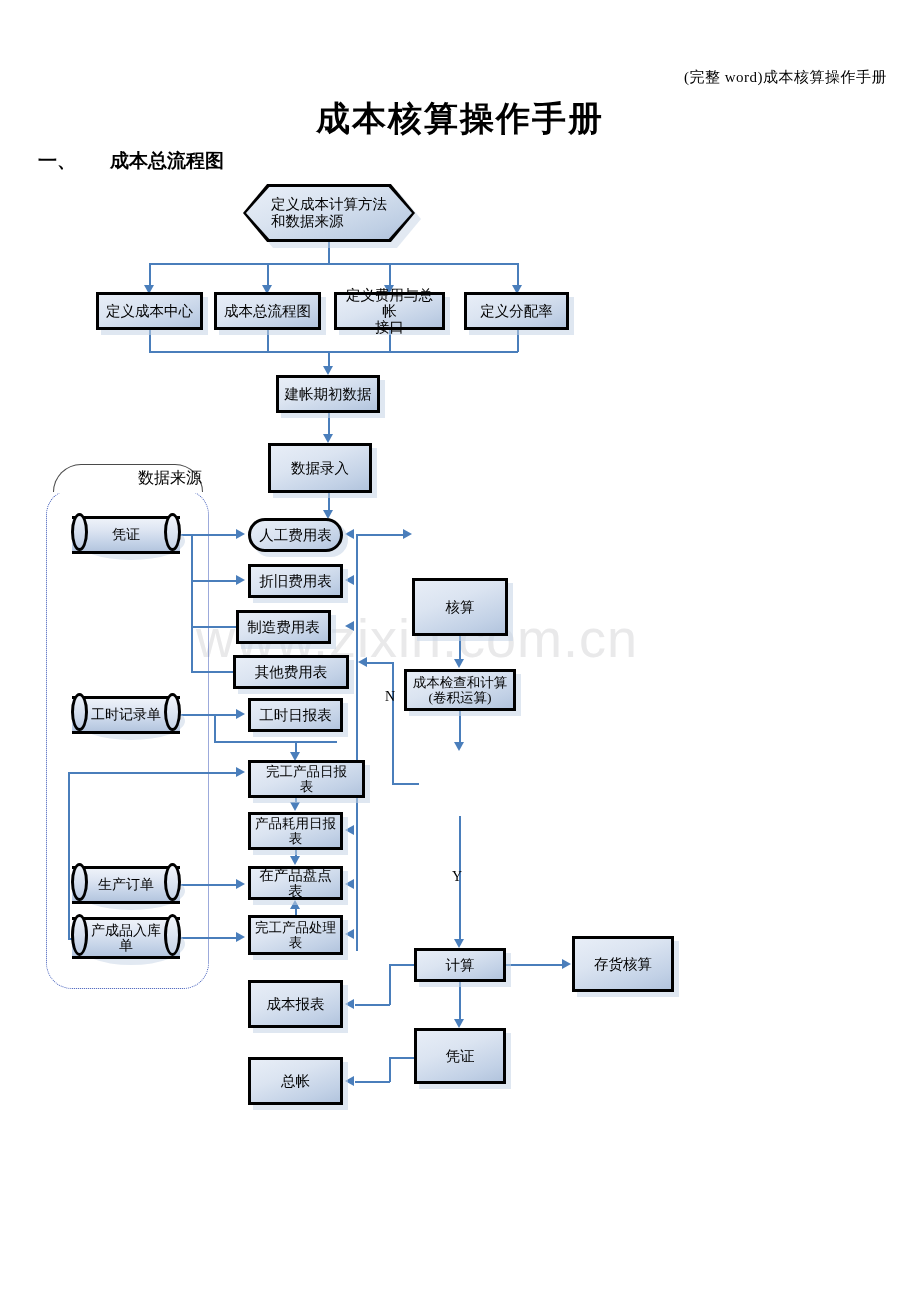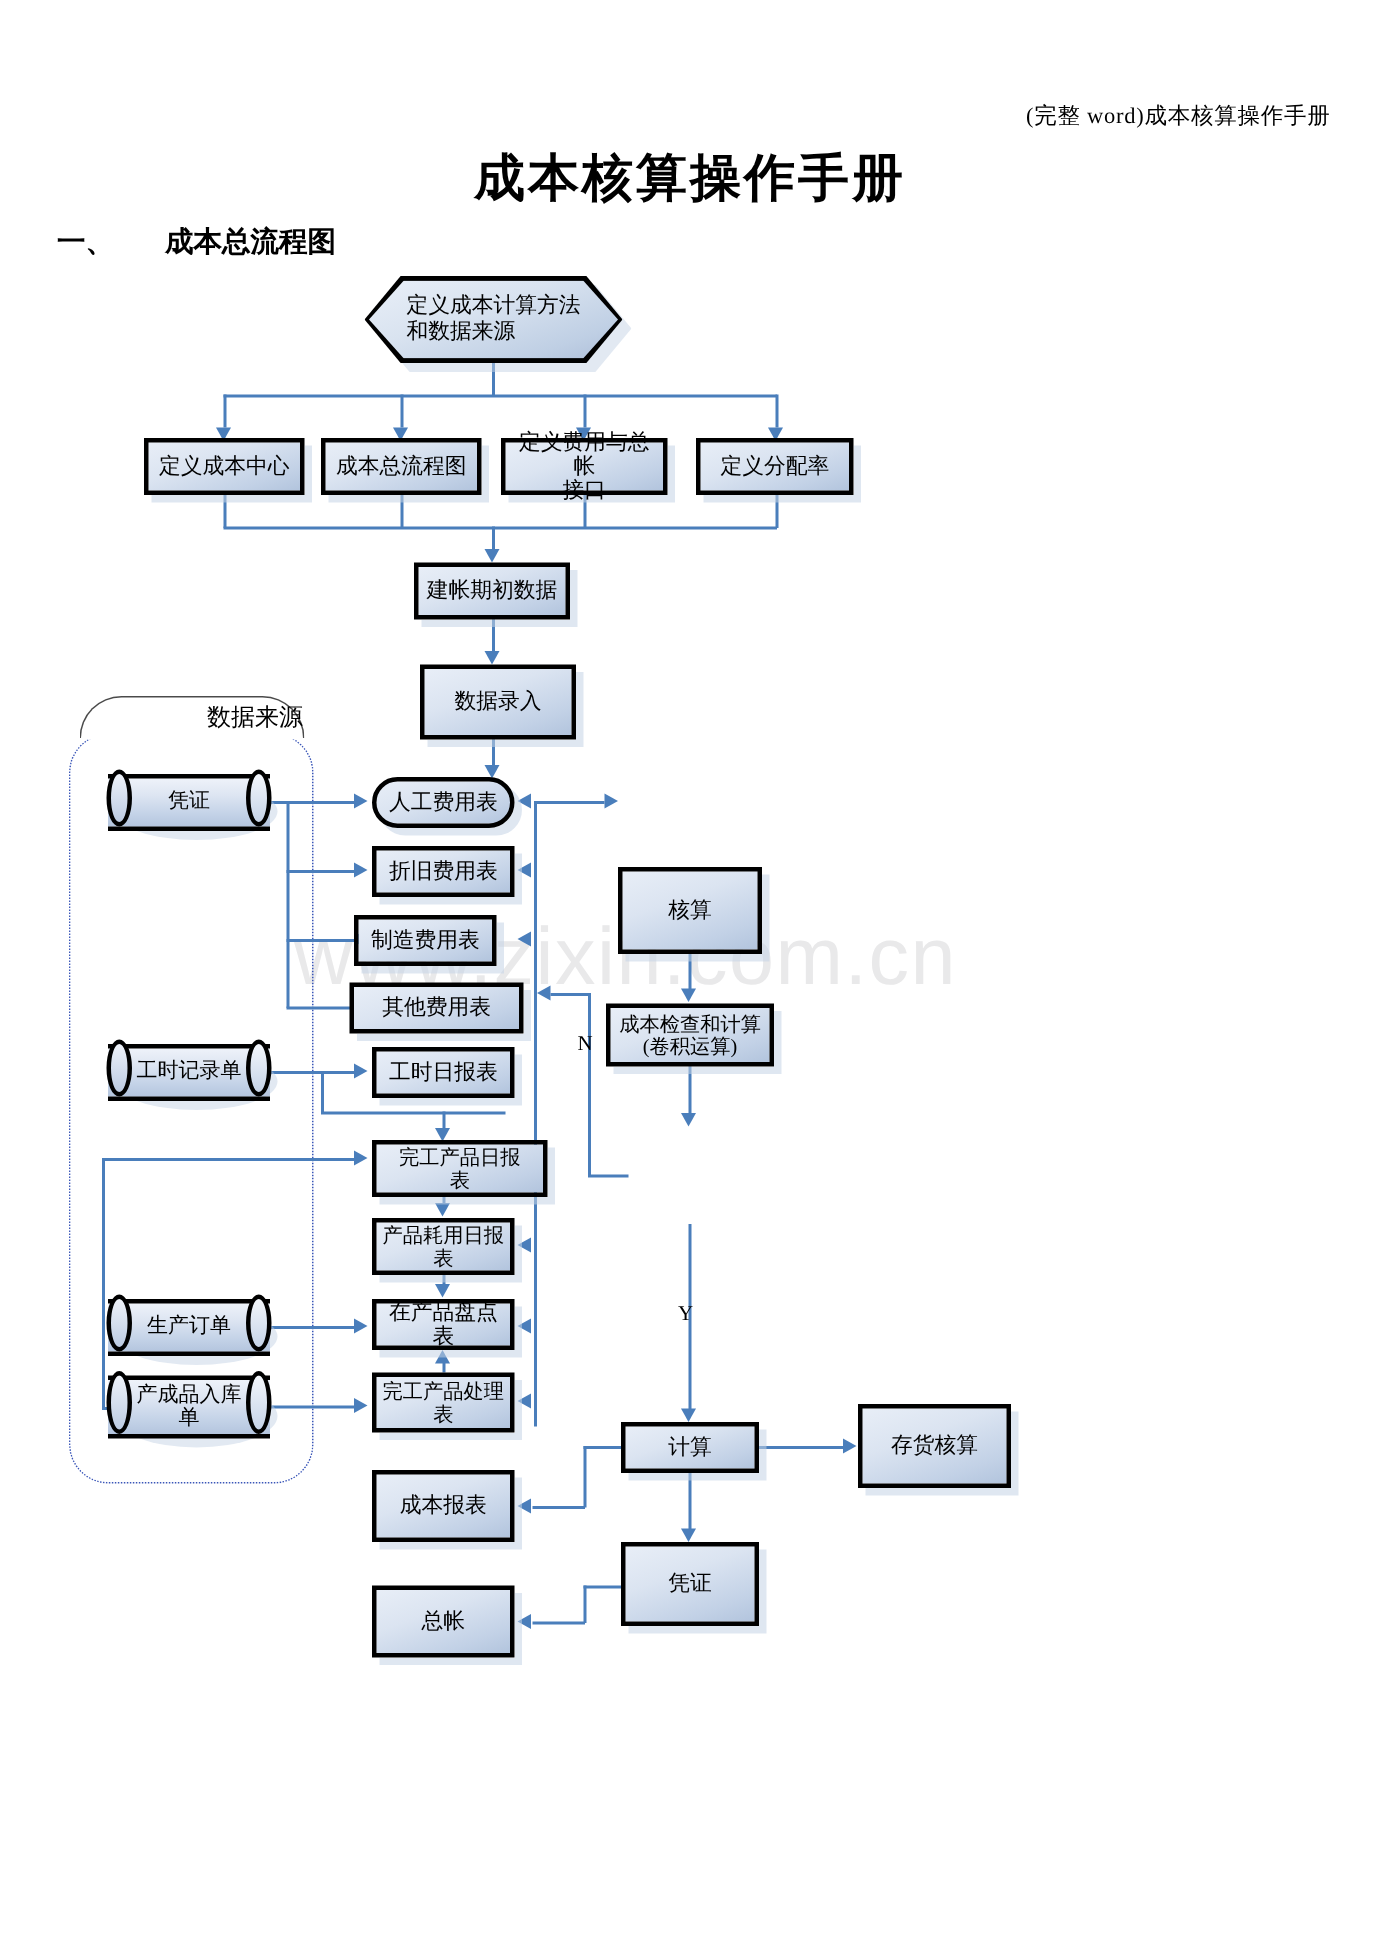--- a/index.html
+++ b/index.html
@@ -213,21 +213,21 @@
   <div class="ln lnv" style="left:328px;top:351px;height:16px;"></div>
   <div class="arrow ar-down" style="left:323px;top:366px;"></div>
 
   <div class="node" style="left:276px;top:375px;width:104px;height:38px;">
     <span>建帐期初数据</span>
   </div>
 
   <div class="ln lnv" style="left:328px;top:413px;height:22px;"></div>
   <div class="arrow ar-down" style="left:323px;top:434px;"></div>
 
-  <div class="node" style="left:280px;top:443px;width:104px;height:50px;">
+  <div class="node" style="left:268px;top:443px;width:104px;height:50px;">
     <span>数据录入</span>
   </div>
 
   <div class="cyl-wrap" style="left:72px;top:516px;width:108px;height:38px;">
     <div class="cyl-shadow"></div>
     <div class="cyl-body"></div>
     <div class="cyl-left" style="width:17px;"></div>
     <div class="cyl-right" style="width:17px;"></div>
     <div class="cyl-label">凭证</div>
   </div>

